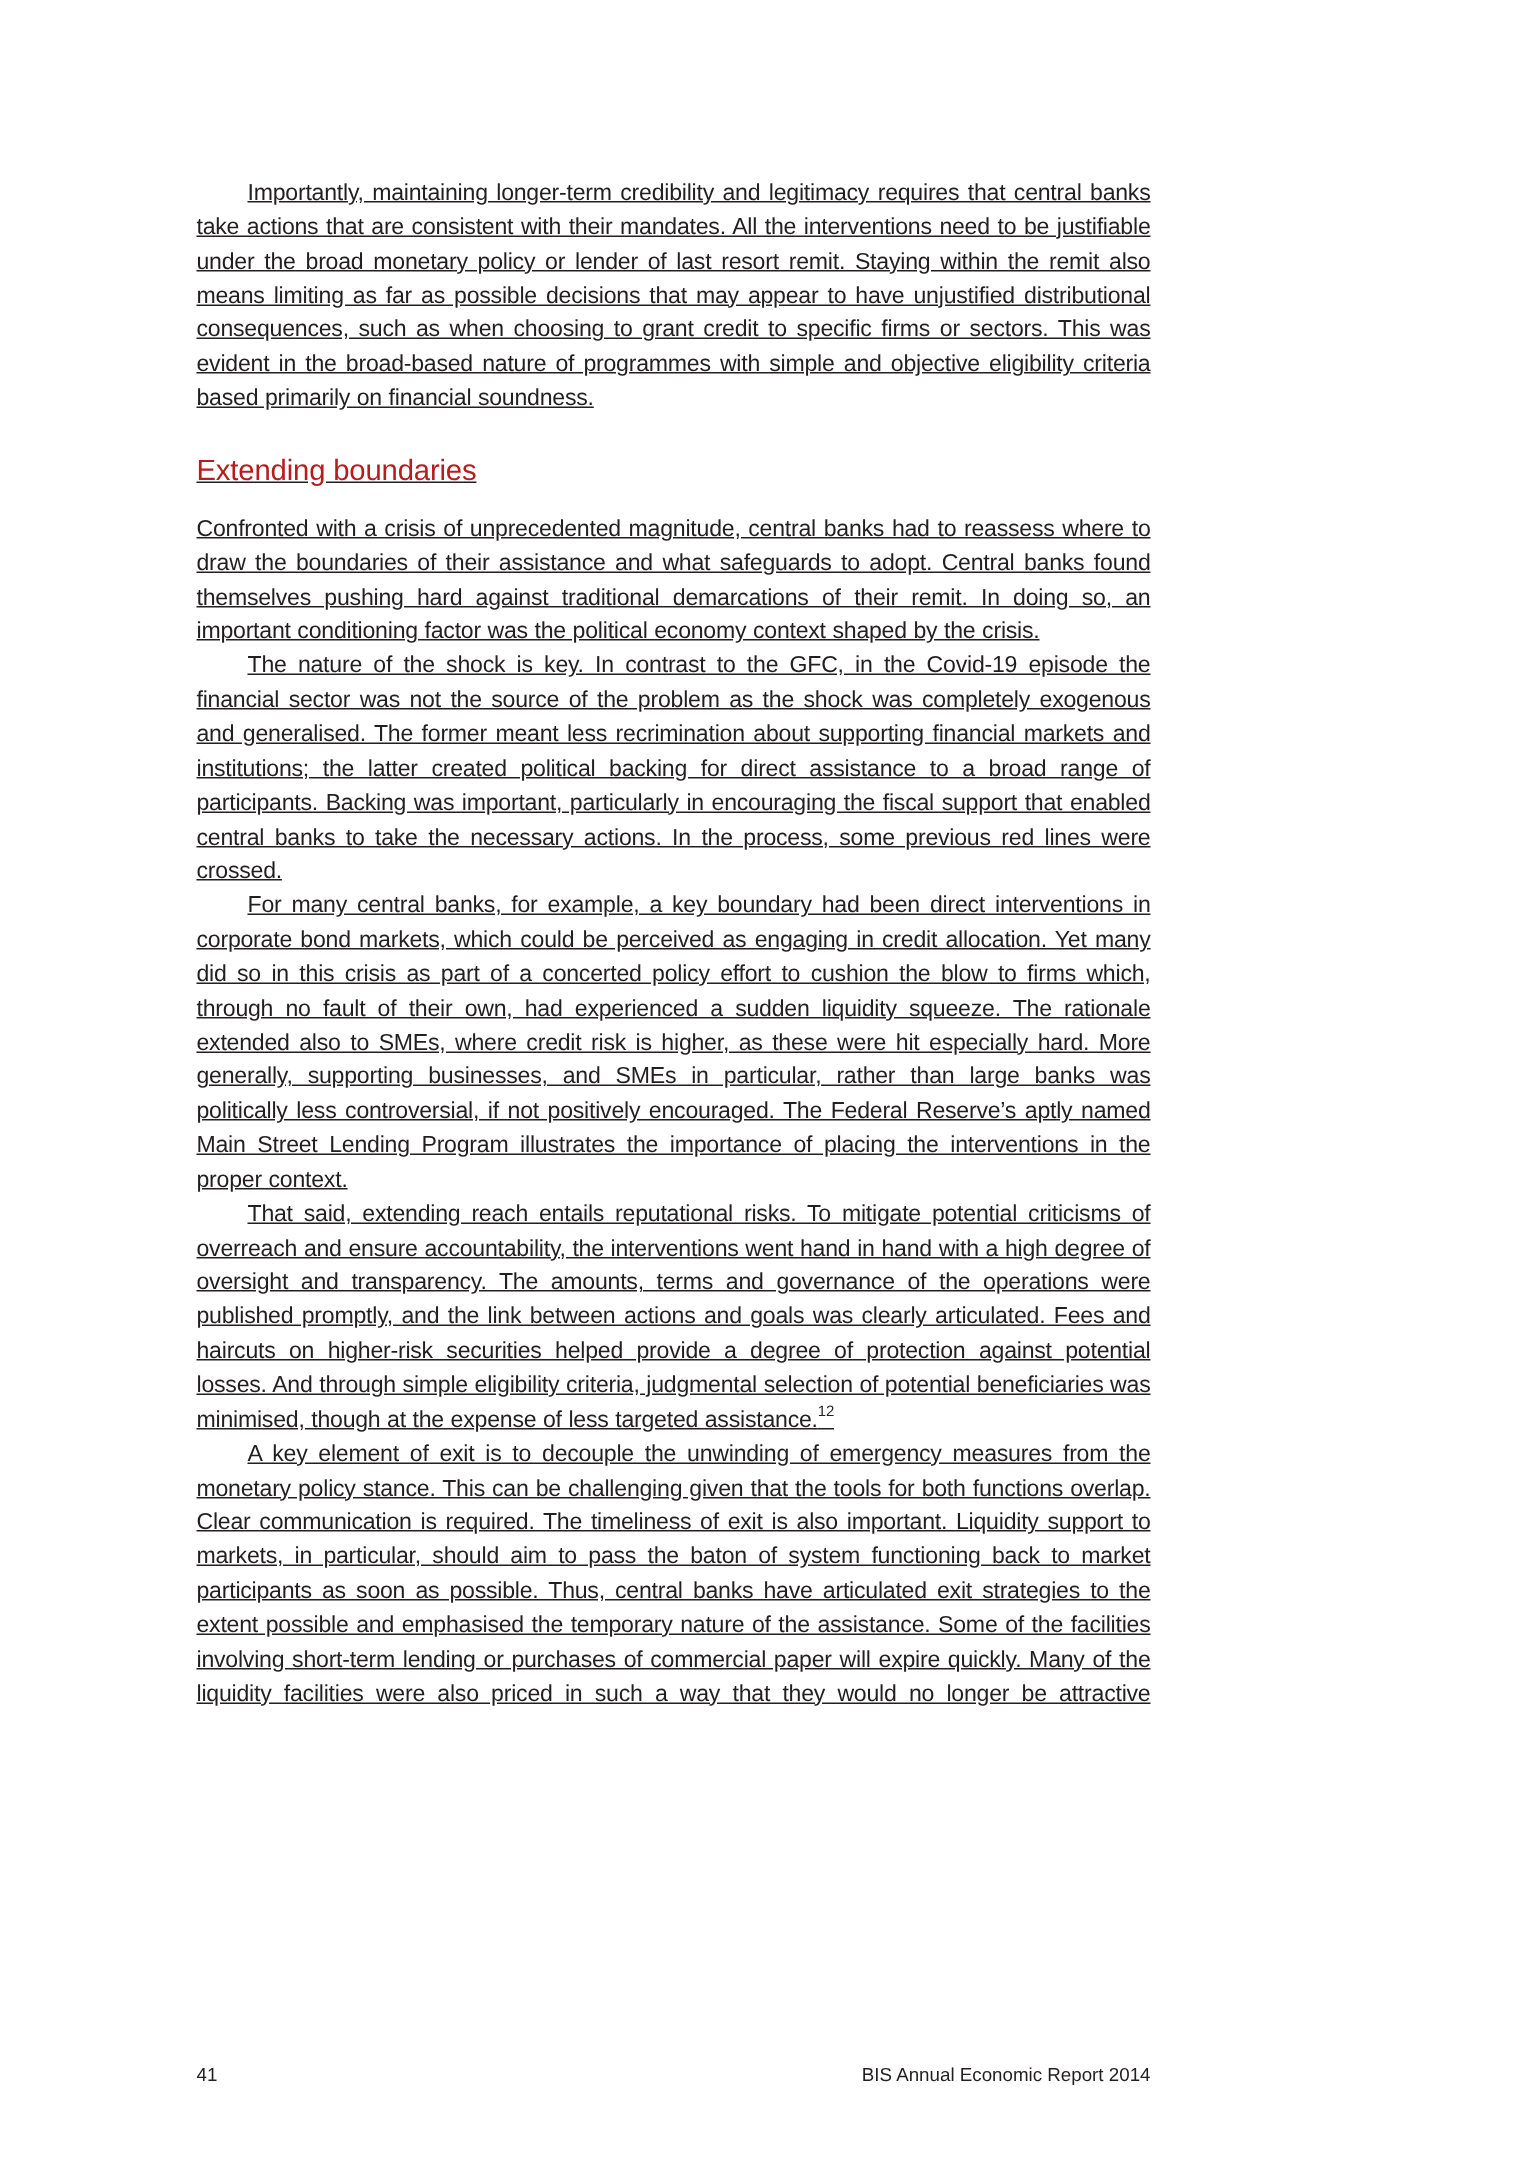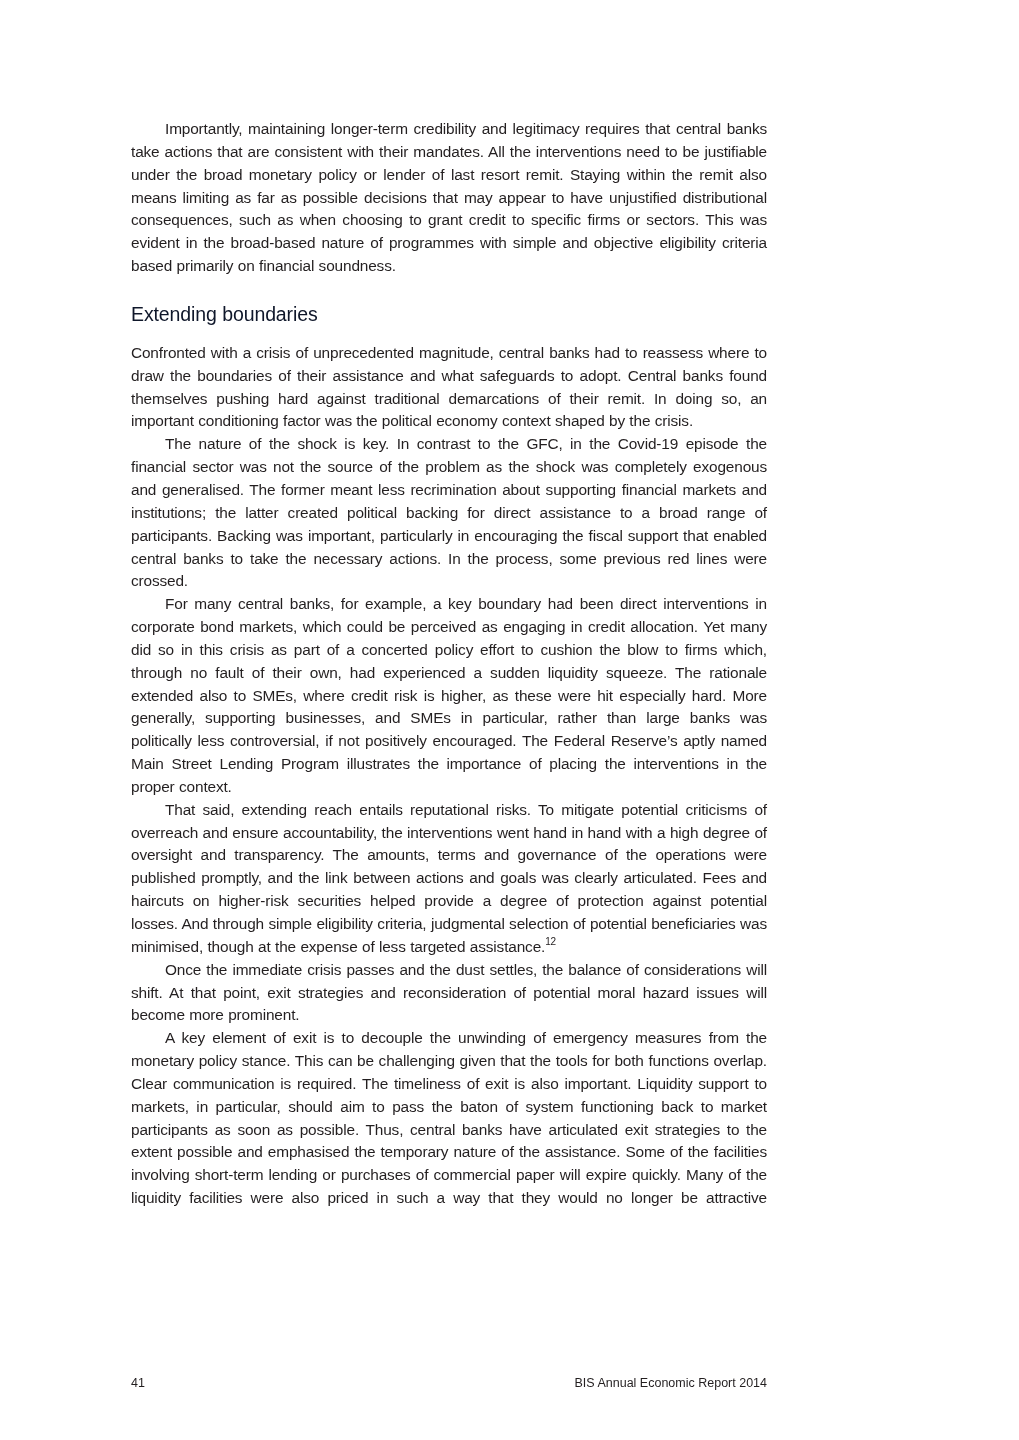--- a/index.html
+++ b/index.html
@@ -13,20 +13,21 @@
       position: relative;
       overflow: hidden;
       font-family: "Liberation Sans", sans-serif;
       color: #231f20;
     }
     .page-body {
       position: absolute;
       left: 131px;
       top: 118px;
       width: 636px;
+      text-decoration: underline;
     }
     .para {
       margin: 0;
       font-size: 15.4px;
       line-height: 22.85px;
       text-align: justify;
       text-align-last: left;
       letter-spacing: -0.15px;
       word-spacing: 0.3px;
     }
@@ -67,31 +68,30 @@
       right: 0;
       top: 0;
     }
   </style>
 </head>
 <body>
 
 <main class="page-body">
   <p class="para indent">Importantly, maintaining longer-term credibility and legitimacy requires that central banks take actions that are consistent with their mandates. All the interventions need to be justifiable under the broad monetary policy or lender of last resort remit. Staying within the remit also means limiting as far as possible decisions that may appear to have unjustified distributional consequences, such as when choosing to grant credit to specific firms or sectors. This was evident in the broad-based nature of programmes with simple and objective eligibility criteria based primarily on financial soundness.</p>
 
-  <h2 class="section-heading" style="color: #0f172a;">Extending boundaries</h2>
+  <h2 class="section-heading" style="color: #b91c1c;">Extending boundaries</h2>
 
   <p class="para">Confronted with a crisis of unprecedented magnitude, central banks had to reassess where to draw the boundaries of their assistance and what safeguards to adopt. Central banks found themselves pushing hard against traditional demarcations of their remit. In doing so, an important conditioning factor was the political economy context shaped by the crisis.</p>
 
   <p class="para indent">The nature of the shock is key. In contrast to the GFC, in the Covid-19 episode the financial sector was not the source of the problem as the shock was completely exogenous and generalised. The former meant less recrimination about supporting financial markets and institutions; the latter created political backing for direct assistance to a broad range of participants. Backing was important, particularly in encouraging the fiscal support that enabled central banks to take the necessary actions. In the process, some previous red lines were crossed.</p>
 
   <p class="para indent">For many central banks, for example, a key boundary had been direct interventions in corporate bond markets, which could be perceived as engaging in credit allocation. Yet many did so in this crisis as part of a concerted policy effort to cushion the blow to firms which, through no fault of their own, had experienced a sudden liquidity squeeze. The rationale extended also to SMEs, where credit risk is higher, as these were hit especially hard. More generally, supporting businesses, and SMEs in particular, rather than large banks was politically less controversial, if not positively encouraged. The Federal Reserve’s aptly named Main Street Lending Program illustrates the importance of placing the interventions in the proper context.</p>
 
   <p class="para indent"><span>That said, extending reach entails reputational risks. To mitigate potential criticisms of overreach and ensure accountability, the interventions went hand in hand with a high degree of oversight and transparency. The amounts, terms and governance of the operations were published promptly, and the link between actions and goals was clearly articulated. Fees and haircuts on higher-risk securities helped provide a degree of protection against potential losses. And through simple eligibility criteria, judgmental selection of potential beneficiaries was minimised, though at the expense of less targeted assistance.</span><sup class="fn">12</sup></p>
 
-  <p class="para indent">Once the immediate crisis passes and the dust settles, the balance of considerations will shift. At that point, exit strategies and reconsideration of potential moral hazard issues will become more prominent.</p>
 
   <p class="para indent last-line-justified" style="text-align-last: justify;">A key element of exit is to decouple the unwinding of emergency measures from the monetary policy stance. This can be challenging given that the tools for both functions overlap. Clear communication is required. The timeliness of exit is also important. Liquidity support to markets, in particular, should aim to pass the baton of system functioning back to market participants as soon as possible. Thus, central banks have articulated exit strategies to the extent possible and emphasised the temporary nature of the assistance. Some of the facilities involving short-term lending or purchases of commercial paper will expire quickly. Many of the liquidity facilities were also priced in such a way that they would no longer be attractive</p>
 </main>
 
 <footer class="footer">
   <span class="page-number">41</span>
   <span class="report-title">BIS Annual Economic Report 2014</span>
 </footer>
 
 </body></html>

